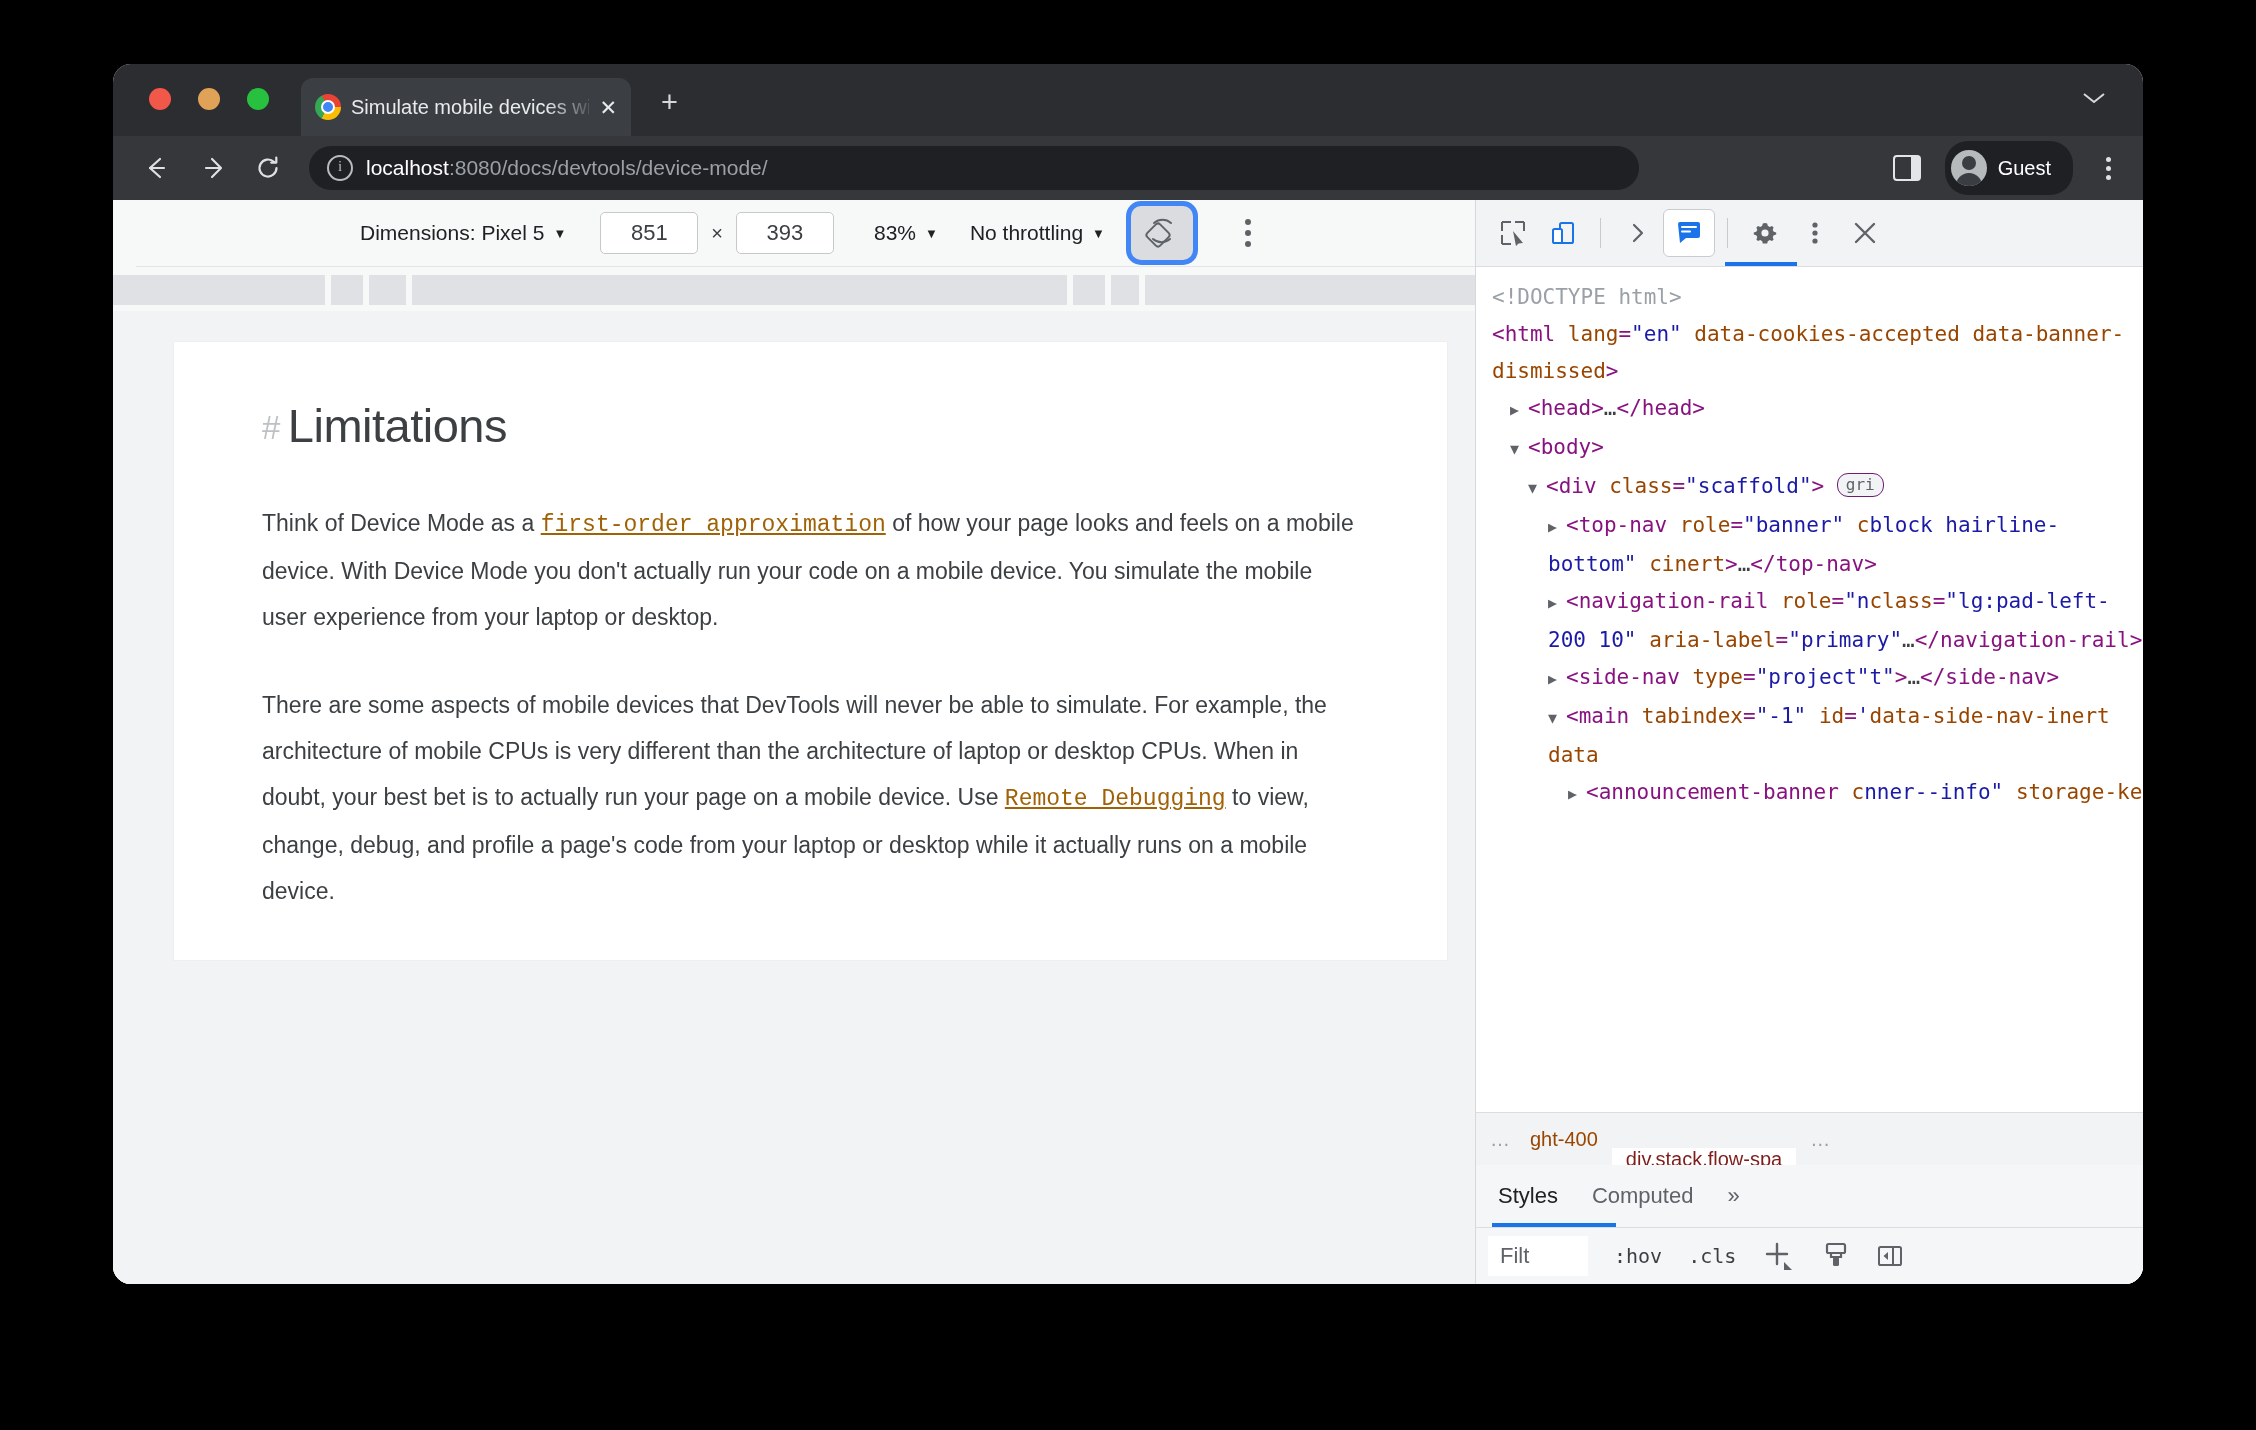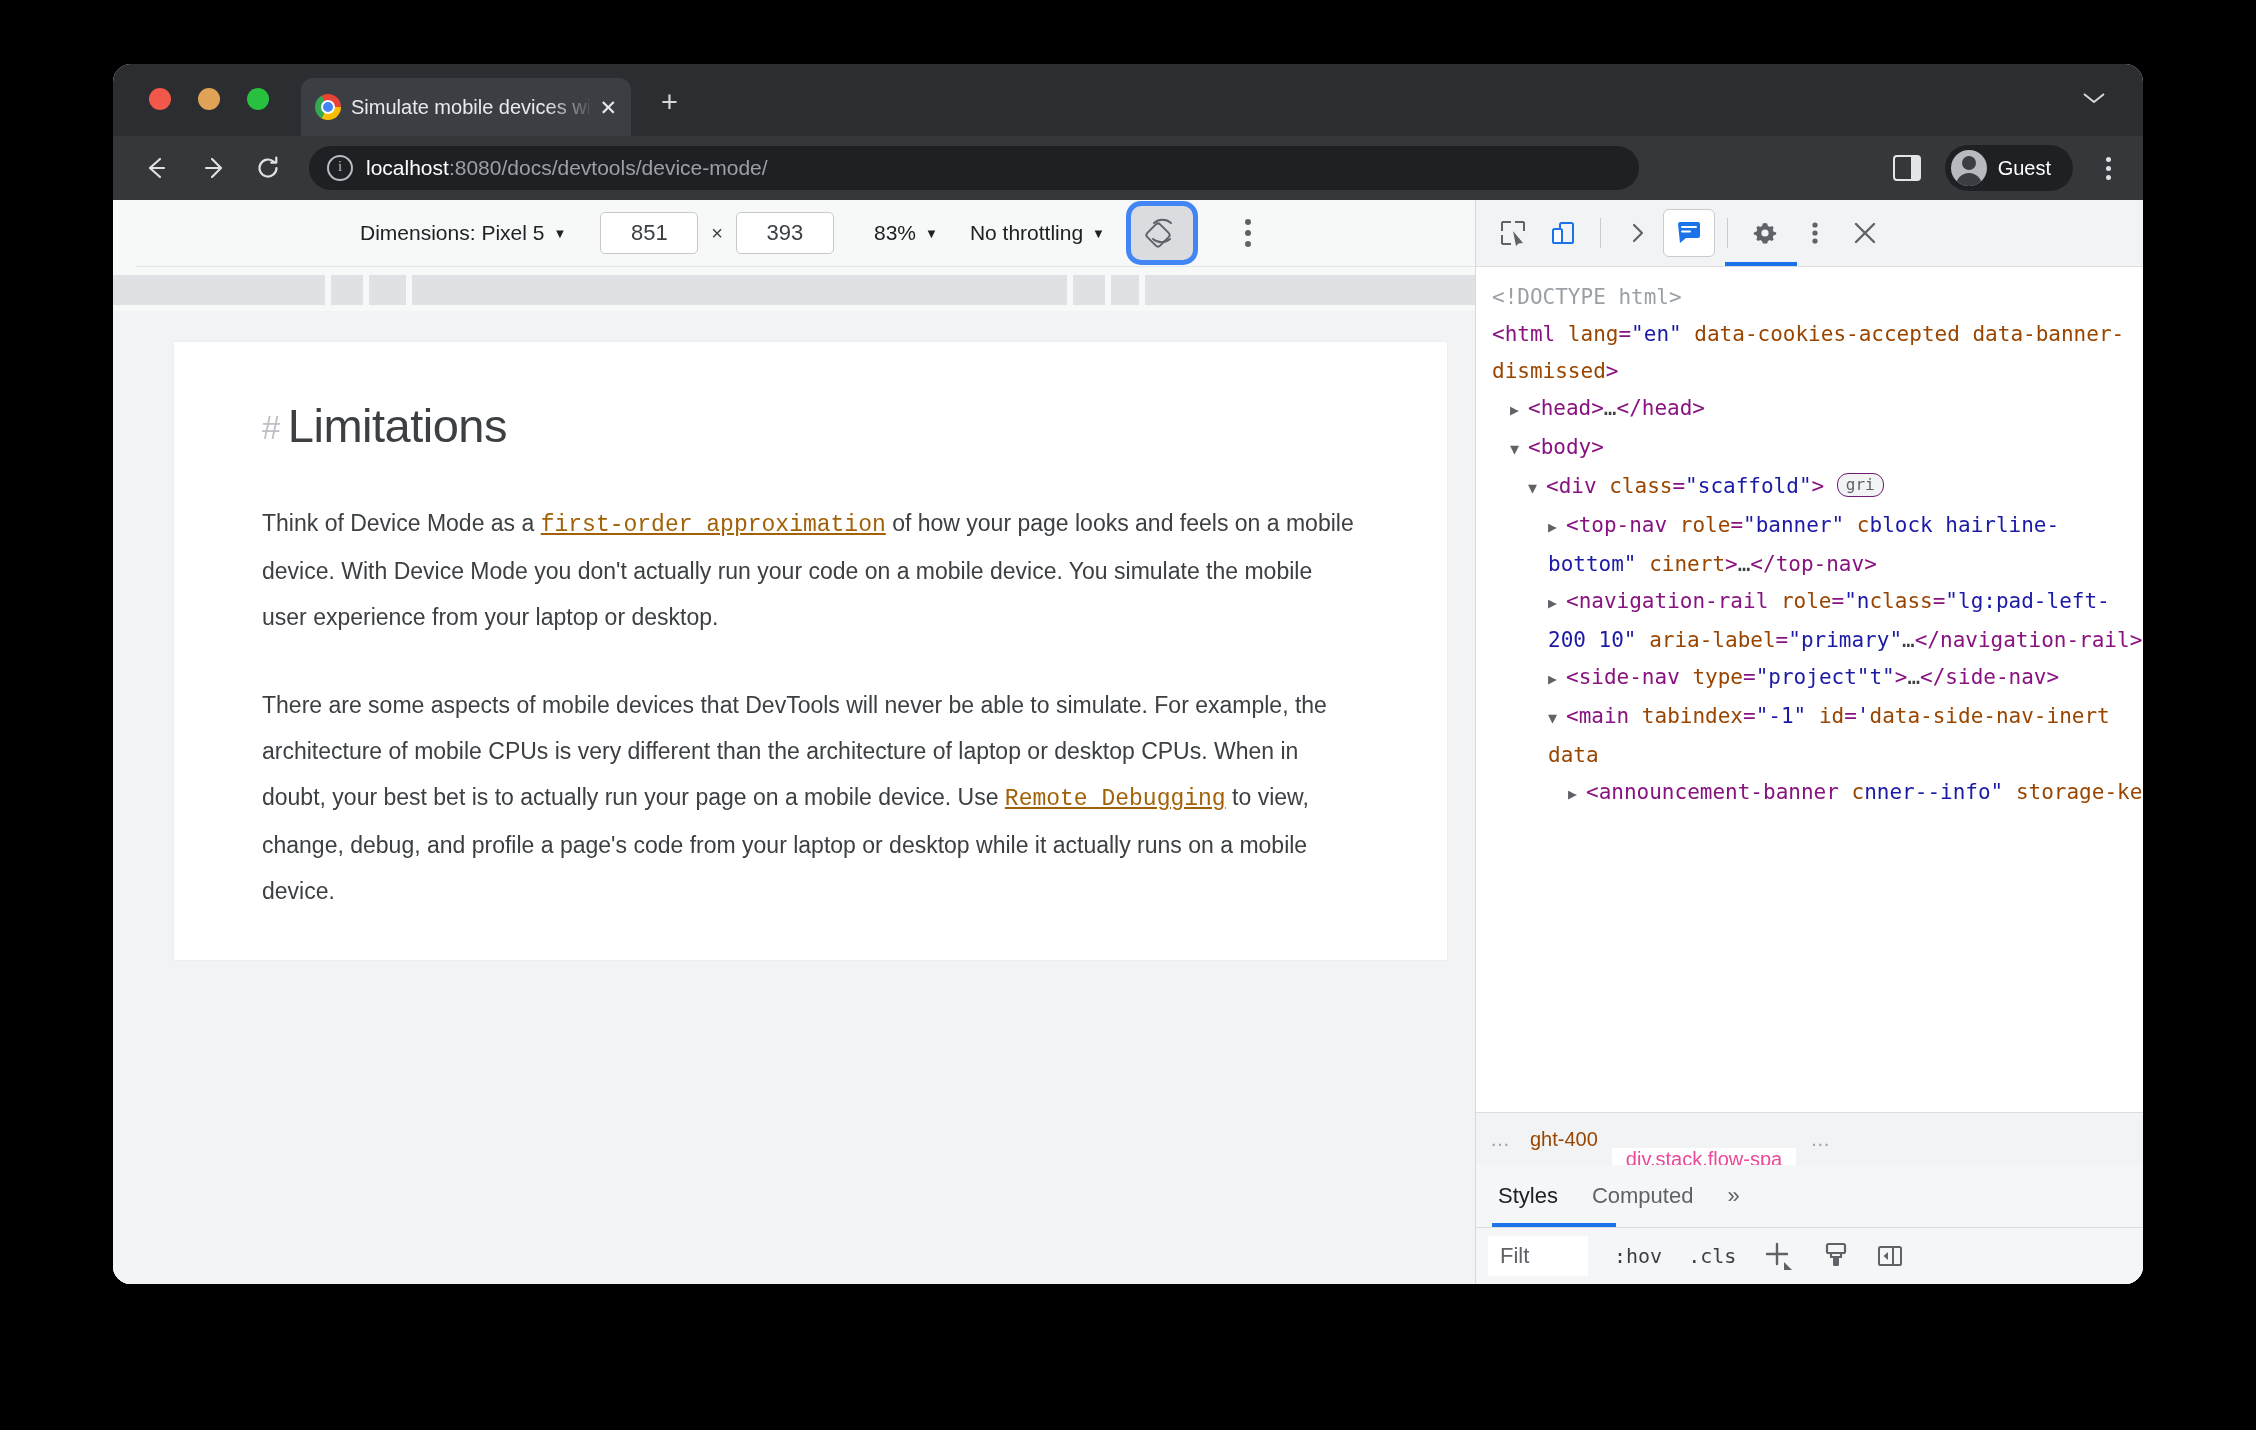--- a/index.html
+++ b/index.html
@@ -45,21 +45,21 @@
     position:relative;margin-left:20px;height:44px;flex:1 1 auto;max-width:1330px;
     background:#1f2023;border-radius:22px;display:flex;align-items:center;padding:0 18px;box-sizing:border-box;gap:13px;
   }
   .info-ic{width:22px;height:22px;border:2px solid #b8bbbf;border-radius:50%;
     color:#b8bbbf;font-size:15px;line-height:19px;text-align:center;font-family:"Liberation Serif",serif;flex:0 0 auto;}
   .url{font-size:21px;white-space:nowrap;overflow:hidden;}
   .url .host{color:#fff;} .url .rest{color:#9aa0a6;}
   .navright{margin-left:auto;display:flex;align-items:center;gap:0;padding-right:18px;}
   .sidepanel-ic{width:24px;height:22px;border:2.5px solid #e3e5e8;border-radius:4px;position:relative;margin:0 24px 0 28px;cursor:pointer;}
   .sidepanel-ic::after{content:"";position:absolute;right:0;top:0;bottom:0;width:8px;background:#e3e5e8;}
-  .guest{height:46px;background:#1f2023;border-radius:23px;display:flex;align-items:center;gap:11px;padding:0 22px 0 6px;cursor:pointer;}
+  .guest{height:54px;background:#1f2023;border-radius:23px;display:flex;align-items:center;gap:11px;padding:0 22px 0 6px;cursor:pointer;}
   .guest-av{width:36px;height:36px;border-radius:50%;background:#b7babd;position:relative;overflow:hidden;flex:0 0 auto;}
   .guest-av::before{content:"";position:absolute;left:11px;top:6px;width:14px;height:14px;border-radius:50%;background:#3a3d41;}
   .guest-av::after{content:"";position:absolute;left:5px;top:23px;width:26px;height:20px;border-radius:13px 13px 0 0;background:#3a3d41;}
   .guest-label{color:#fff;font-size:20px;}
   .kebab{width:34px;display:flex;flex-direction:column;align-items:center;gap:4px;margin-left:18px;cursor:pointer;}
   .kebab i{width:5px;height:5px;border-radius:50%;background:#dfe1e4;display:block;}
 
   
   .split{display:flex;height:1084px;background:#f7f8f8;}
 
@@ -104,21 +104,21 @@
   .tok-val{color:#1a1aa6;}
   .tok-txt{color:#3c4043;}
   .arrow{color:#5f6368;font-size:15px;display:inline-block;width:18px;}
   .badge{display:inline-block;border:1px solid #701a75;border-radius:11px;background:#f1f3f4;
     color:#5f6368;font-size:16px;padding:0 8px;line-height:22px;vertical-align:3px;}
   .ind1{padding-left:18px;} .ind2{padding-left:36px;} .ind3{padding-left:56px;} .ind4{padding-left:76px;}
 
   .dt-crumbs{height:52px;background:#f2f3f4;border-top:1px solid #dcdde0;display:flex;align-items:center;
     font-size:20px;gap:0;overflow:hidden;}
   .crumb{padding:0 14px;white-space:nowrap;cursor:pointer;color:#5f6368;}
-  .crumb.sel{background:#fff;color:#ec4899;margin-top:40px;}
+  .crumb.sel{background:#fff;color:#7f1d1d;margin-top:40px;}
   .crumb.dots{color:#9aa0a6;letter-spacing:2px;}
 
   .dt-paneltabs{height:62px;background:#f5f6f7;display:flex;align-items:center;padding:0 0 0 22px;gap:34px;
     border-bottom:1px solid #dcdde0;position:relative;}
   .ptab{font-size:22px;color:#5f6368;cursor:pointer;}
   .ptab.active{color:#202124;}
   .ptab-underline{position:absolute;left:16px;bottom:0;width:124px;height:4px;background:#1a73e8;}
 
   .dt-filterbar{height:56px;background:#f5f6f7;display:flex;align-items:center;gap:0;padding-left:12px;}
   .filt{width:100px;height:40px;background:#fff;display:flex;align-items:center;padding-left:12px;

